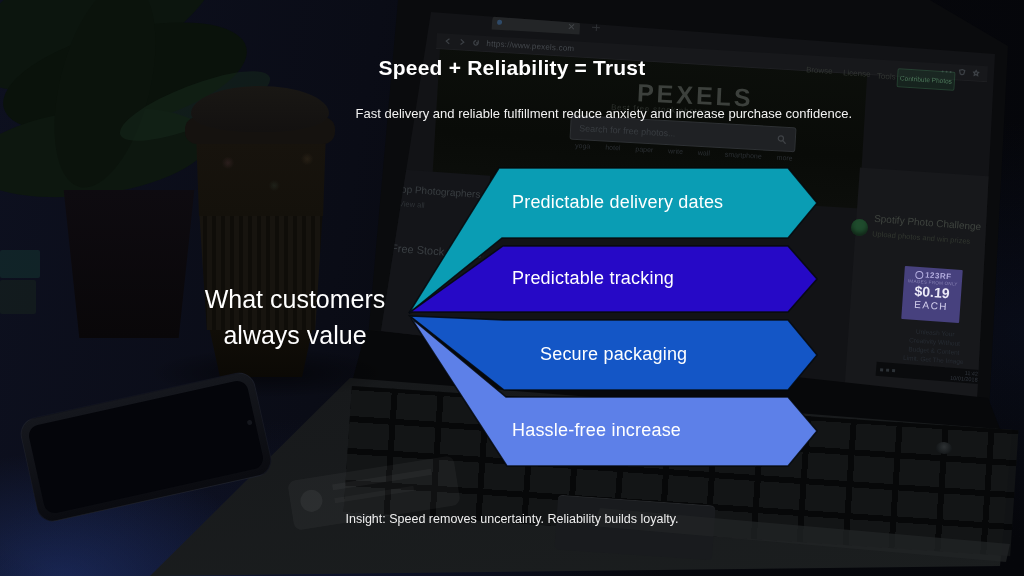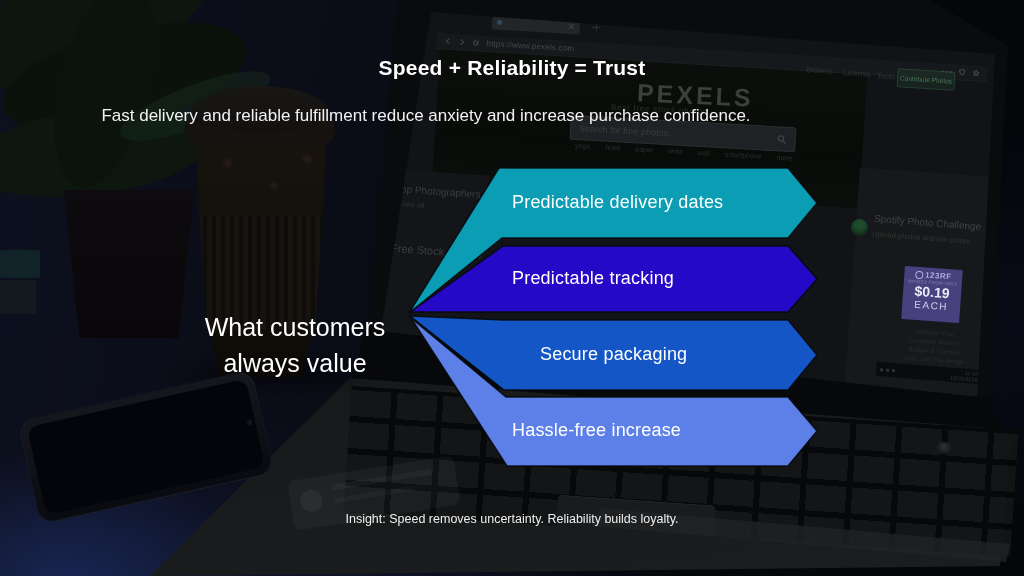--- a/index.html
+++ b/index.html
@@ -130,23 +130,23 @@
   
   .phone{left:26px;top:394px;width:238px;height:104px;transform:rotate(-12.5deg);
          background:linear-gradient(180deg,#15171d,#0a0b10);border-radius:17px;
          border:1px solid rgba(140,160,220,.06);}
   .phone .scr{position:absolute;inset:7px;background:#04050a;border-radius:11px;}
   .phone .cam{position:absolute;right:10px;top:48px;width:5px;height:5px;border-radius:50%;background:#14161c;}
 
   
   .title{left:0;top:56px;width:1024px;text-align:center;color:#fff;
          font-size:21px;font-weight:bold;letter-spacing:.2px;}
-  .subtitle{left:0;top:106px;width:852px;text-align:center;color:#f2f2f2;font-size:17px;}
+  .subtitle{left:0;top:106px;width:852px;text-align:right;color:#f2f2f2;font-size:13px;}
   .source-label{left:150px;top:281px;width:290px;text-align:center;color:#fff;
-                font-size:25px;line-height:36px;margin-top:28px;}
+                font-size:25px;line-height:36px;}
   .insight{left:0;top:512px;width:1024px;text-align:center;color:#efefef;font-size:12.5px;}
   .fan{left:0;top:0;}
   .fan polygon{stroke:rgba(5,8,12,.85);stroke-width:1.5;}
   .arrow-label{color:#fff;font-size:18px;letter-spacing:.2px;}
 </style>
 </head>
 <body>
 
 <div class="stage">
 

